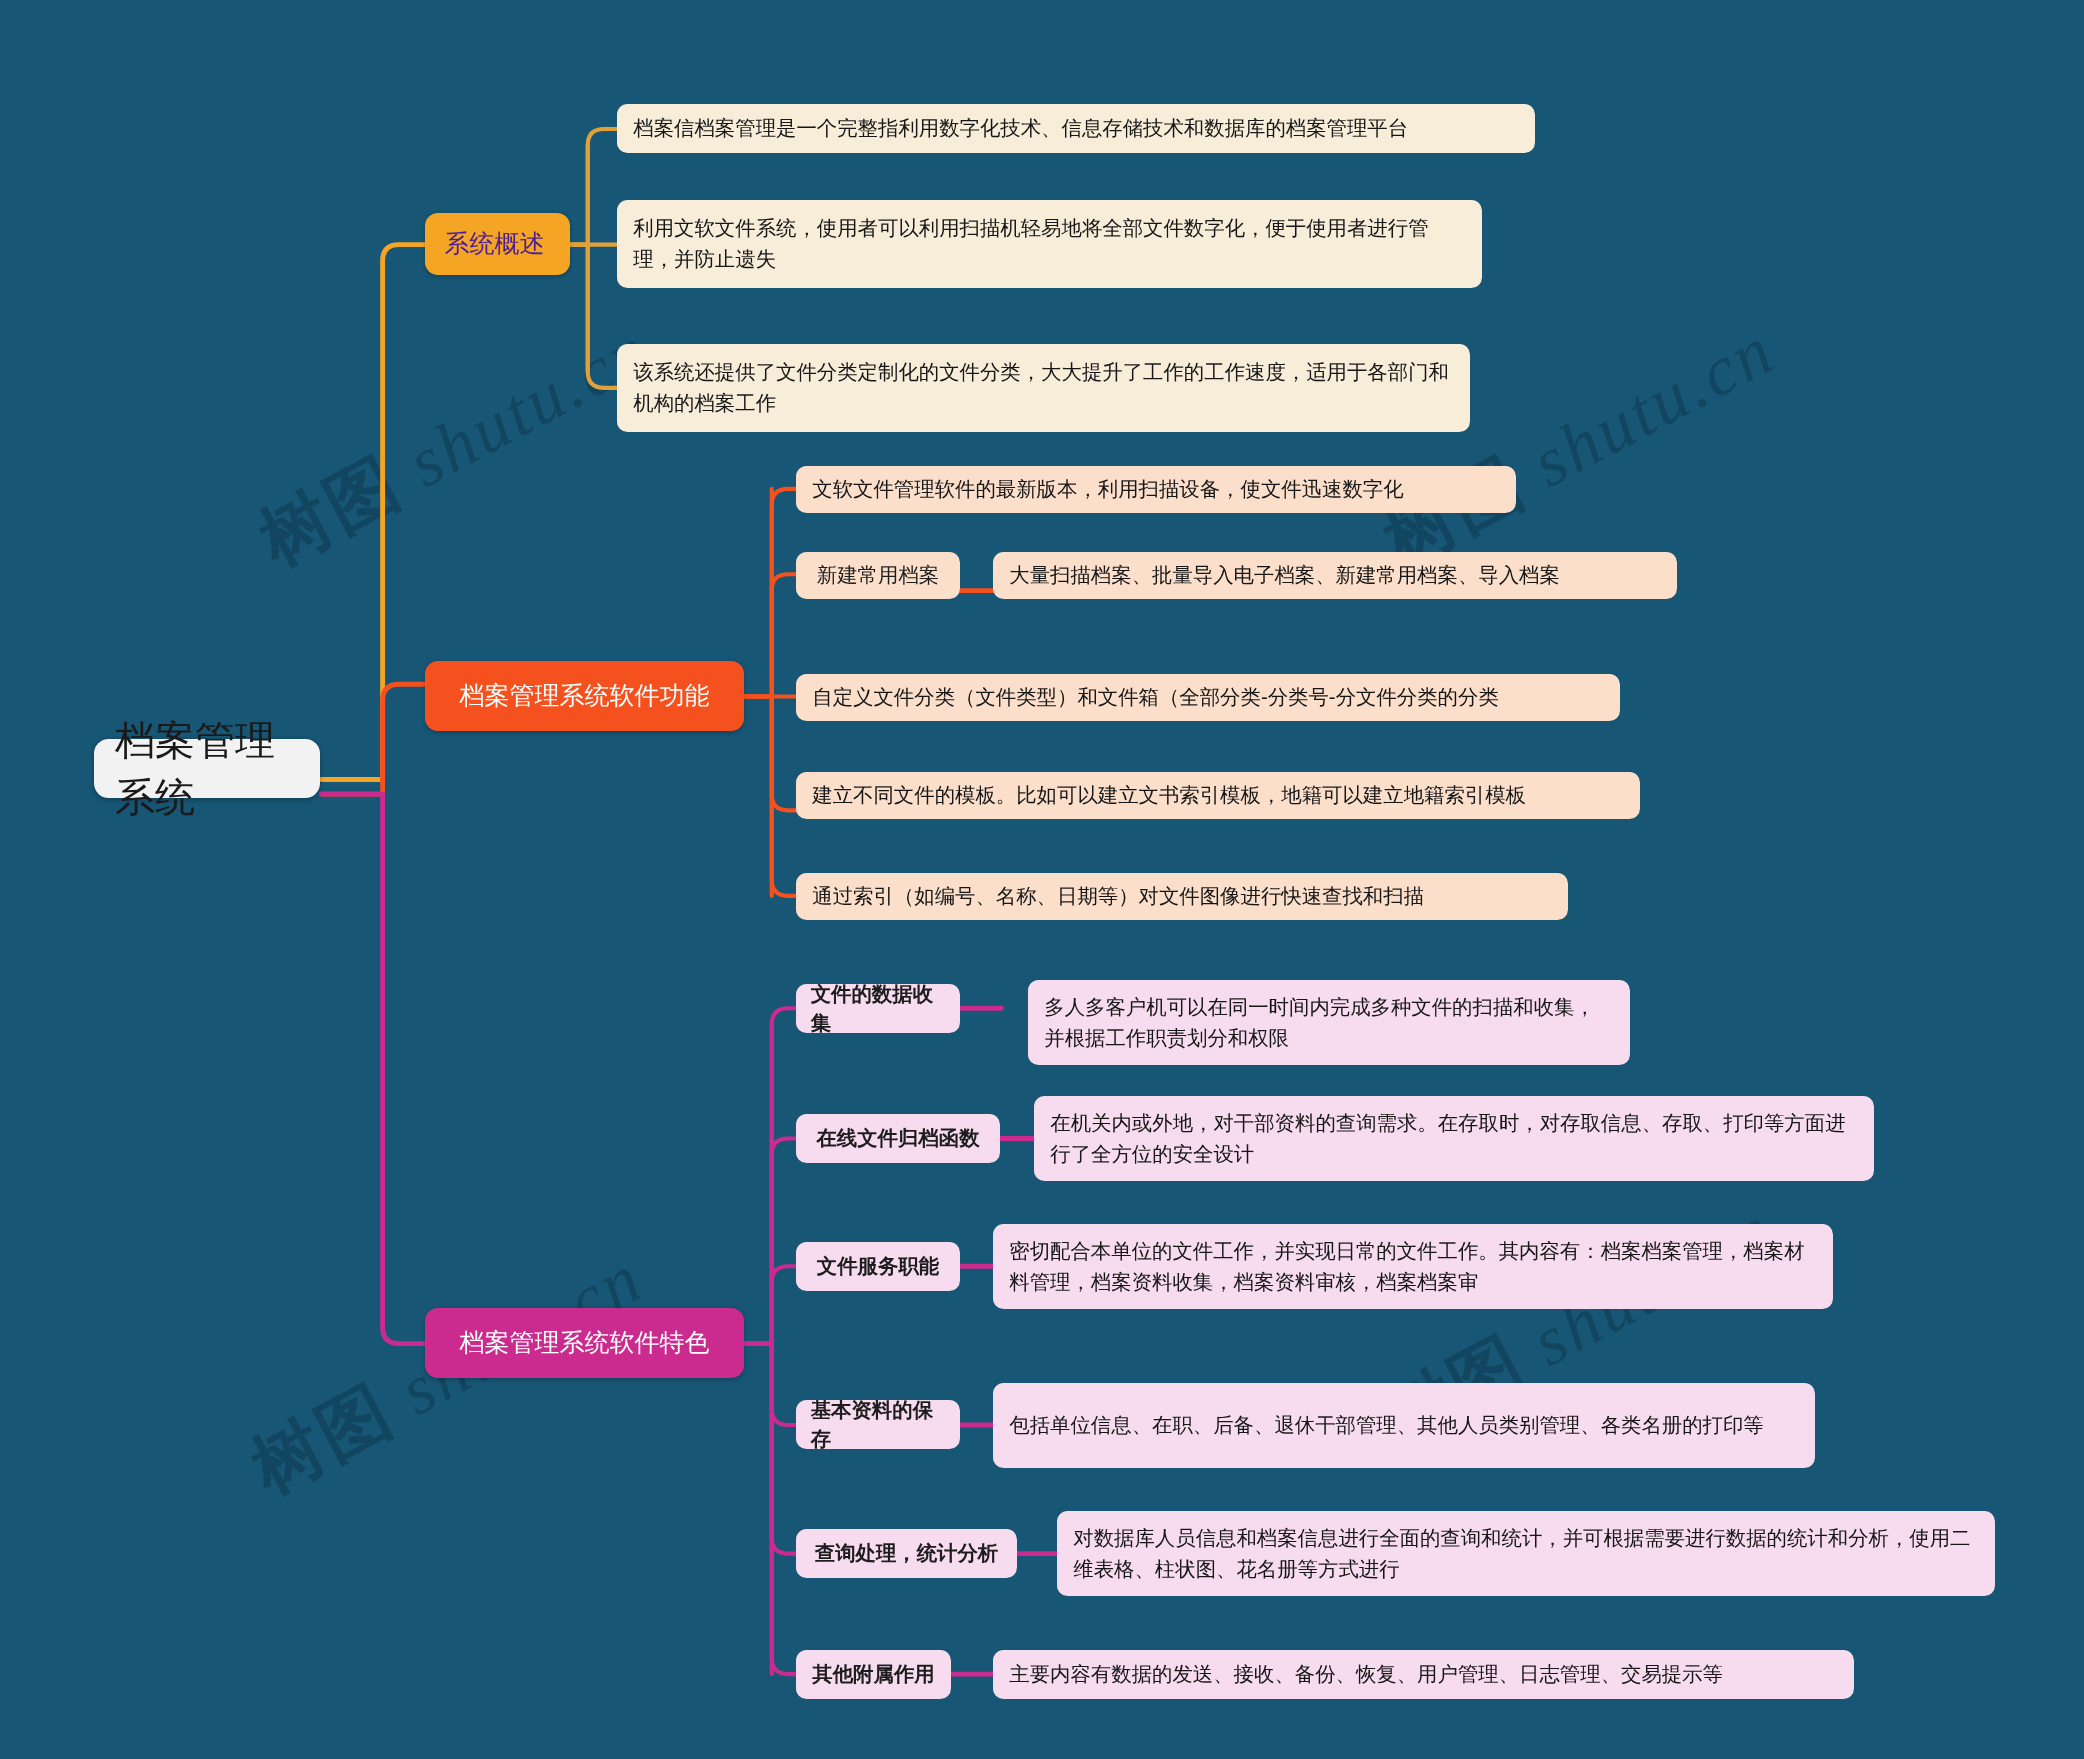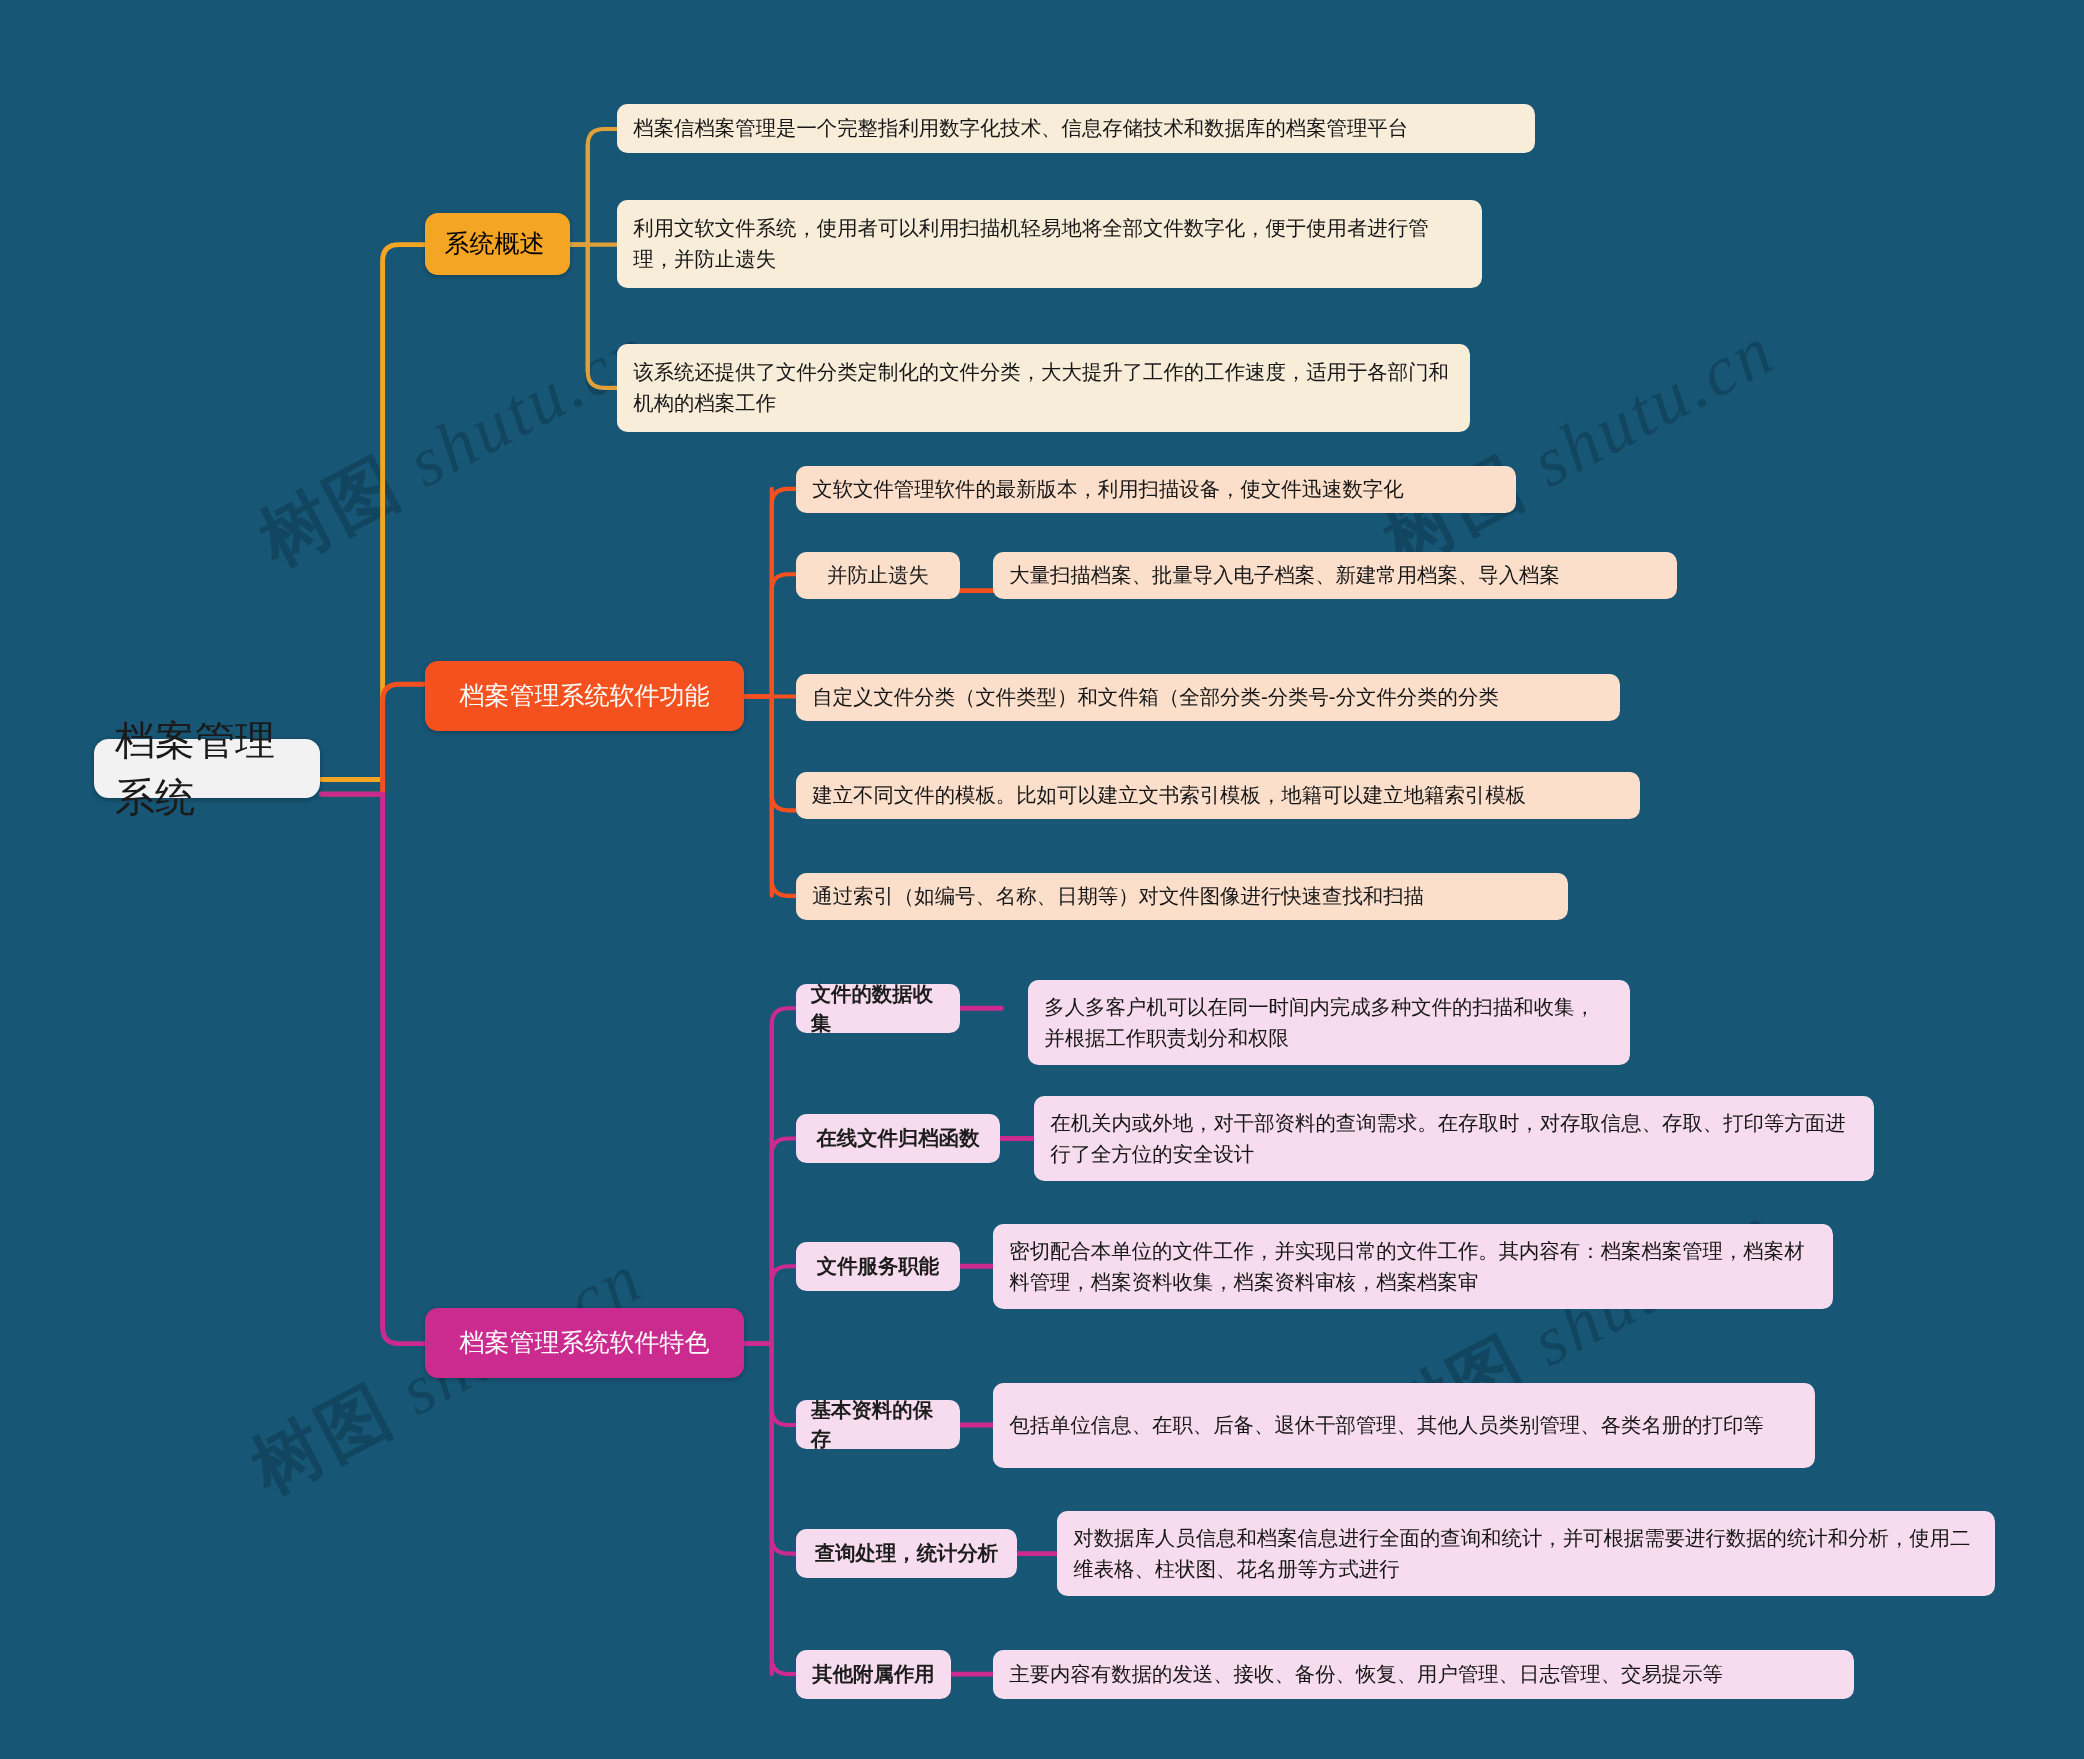--- a/index.html
+++ b/index.html
@@ -73,21 +73,21 @@
   }
 
   
   .branch {
     font-size: 25px;
     border-radius: 13px;
     padding: 9.8px 18px;
     justify-content: center;
     box-shadow: 0 1.6px 4.1px rgba(0,0,0,0.22);
   }
-  .branch.amber  { background:#F5A524; color:#000000;padding-left:12px; }
+  .branch.amber  { background:#F5A524; color:#4c1d95;padding-left:12px; }
   .branch.orange { background:#F4511E; color:#ffffff; }
   .branch.magenta{ background:#CB2B8F; color:#ffffff; }
 
   
   .chip {
     font-size: 20.4px;
     border-radius: 10.6px;
     padding: 9px 14.7px;
     justify-content: center;
   }
@@ -174,21 +174,21 @@
 
   <div class="node branch orange" style="left:425px; top:661px; width:319px; height:70px;">
     <span>档案管理系统软件功能</span>
   </div>
 
   <div class="node leaf peach" style="left:796px; top:466px; width:720px; height:47px;">
     <span>文软文件管理软件的最新版本，利用扫描设备，使文件迅速数字化</span>
   </div>
 
   <div class="node chip peach" style="left:796px; top:552px; width:164px; height:47px;">
-    <span>并防止遗失</span>
+    <span>新建常用档案</span>
   </div>
   <div class="node leaf peach" style="left:993px; top:552px; width:684px; height:47px;">
     <span>大量扫描档案、批量导入电子档案、新建常用档案、导入档案</span>
   </div>
 
   <div class="node leaf peach" style="left:796px; top:674px; width:824px; height:47px;">
     <span>自定义文件分类（文件类型）和文件箱（全部分类-分类号-分文件分类的分类</span>
   </div>
 
   <div class="node leaf peach" style="left:796px; top:873px; width:772px; height:47px;">

